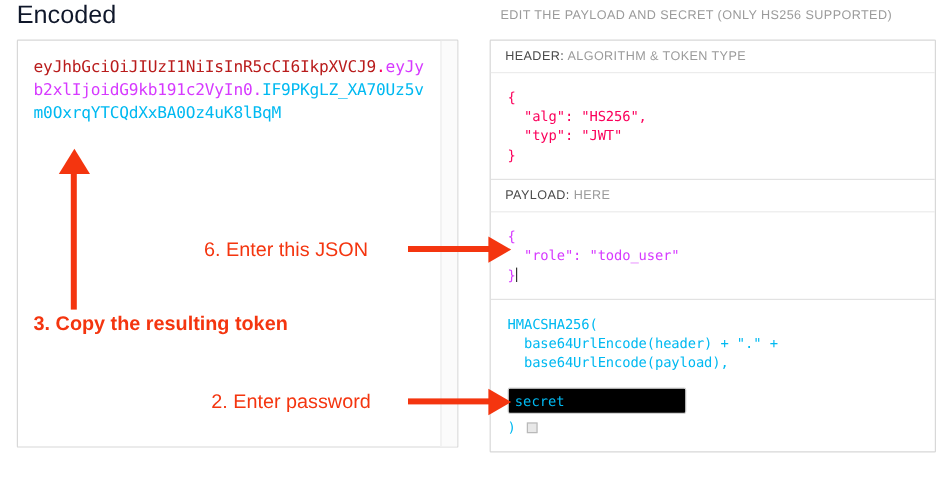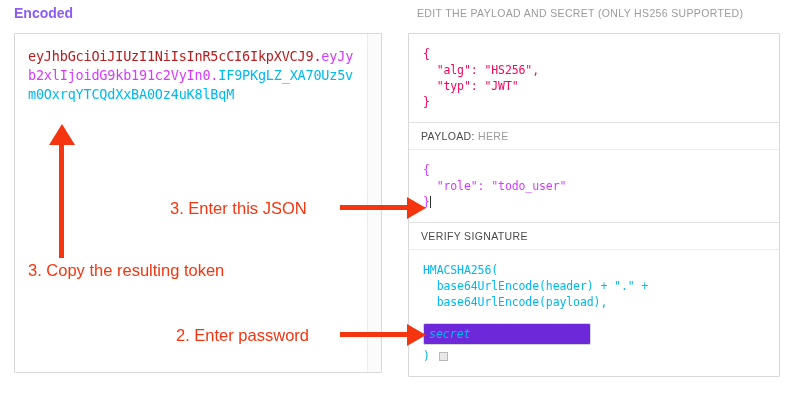--- a/index.html
+++ b/index.html
@@ -26,23 +26,23 @@
   
   .section-head {
     position: absolute;
     top: 2px;
     left: 0;
     white-space: nowrap;
     display: flex;
     align-items: baseline;
   }
   .section-title {
-    font-size: 14px;
-    color: #8b5cf6;
-    font-weight: 700;
+    font-size: 21px;
+    color: #0f172a;
+    font-weight: 400;
     letter-spacing: 0px;
     line-height: 22px;
   }
   .section-sub {
     font-size: 10.5px;
     color: #9b9b9b;
     letter-spacing: 0.35px;
     margin-left: 9px;
     line-height: 22px;
   }
@@ -132,25 +132,24 @@
 
   
   .secret-row { padding: 0 0 0 14px; margin-top: 1px; }
   .secret-input {
     font-family: "DejaVu Sans Mono", "Liberation Mono", monospace;
     font-size: 11.5px;
     color: #00b9f1;
     border: 1px solid #d3d3d3;
     border-radius: 2px;
     padding: 3px 5px;
-    width: 168px;
+    width: 149px;
     box-sizing: border-box;
     outline: none;
-    background: #6d28d9;
-    font-style: italic;
+    background: #000000;
   }
   .sig-close-row {
     font-family: "DejaVu Sans Mono", "Liberation Mono", monospace;
     font-size: 11.5px;
     line-height: 16px;
     color: #00b9f1;
     padding: 3px 0 12px 14px;
     display: flex;
     align-items: center;
   }
@@ -215,56 +214,57 @@
 
 <div class="panel panel-right">
 
   <div class="section-head">
     <span class="section-sub">EDIT THE PAYLOAD AND SECRET (ONLY HS256 SUPPORTED)</span>
   </div>
 
   <div class="decoded-wrap">
 
     <div class="dec-section">
+      <div class="dec-label"><b>HEADER:</b>
+        <span>ALGORITHM &amp; TOKEN TYPE</span>
+      </div>
       <div class="dec-body body-header">{
   "alg": "HS256",
   "typ": "JWT"
 }</div>
     </div>
 
     <div class="dec-section">
       <div class="dec-label"><b>PAYLOAD:</b>
         <span>HERE</span>
       </div>
       <div class="dec-body body-payload"><span>{
   "role": "todo_user"
 }</span><span class="caret"></span></div>
     </div>
 
     <div class="dec-section last">
-      <div class="dec-label"><b>VERIFY SIGNATURE</b>
-      </div>
       <div class="dec-body body-sig"><span>HMACSHA256(</span>
 <span>  base64UrlEncode(header) + "." +</span>
 <span>  base64UrlEncode(payload),</span></div>
       <div class="secret-row">
         <input class="secret-input" type="text" value="secret" style="">
       </div>
       <div class="sig-close-row">
         <span>)</span>
         <span class="chk"></span>
       </div>
     </div>
 
   </div>
 </div>
 
 <div class="arrow-up" style="left:49px; top:124px;"></div>
 <div class="anno-vline" style="left:59px; top:143px; height:115px;"></div>
-<div class="anno-text" style="left:28px; top:261px;">3. Copy the resulting token</div>
-
-<div class="anno-text" style="left:170px; top:199px;">3. Enter this JSON</div>
+<div class="anno-text" style="left:28px; top:261px;font-weight:bold;">3. Copy the resulting token</div>
+
+<div class="anno-text" style="left:170px; top:199px;">6. Enter this JSON</div>
 <div class="anno-line" style="left:340px; top:205px; width:70px;"></div>
 <div class="arrow-right" style="left:407px; top:197px;"></div>
 
 <div class="anno-text" style="left:176px; top:326px;">2. Enter password</div>
 <div class="anno-line" style="left:340px; top:332px; width:70px;"></div>
 <div class="arrow-right" style="left:407px; top:324px;"></div>
 
 </body></html>

